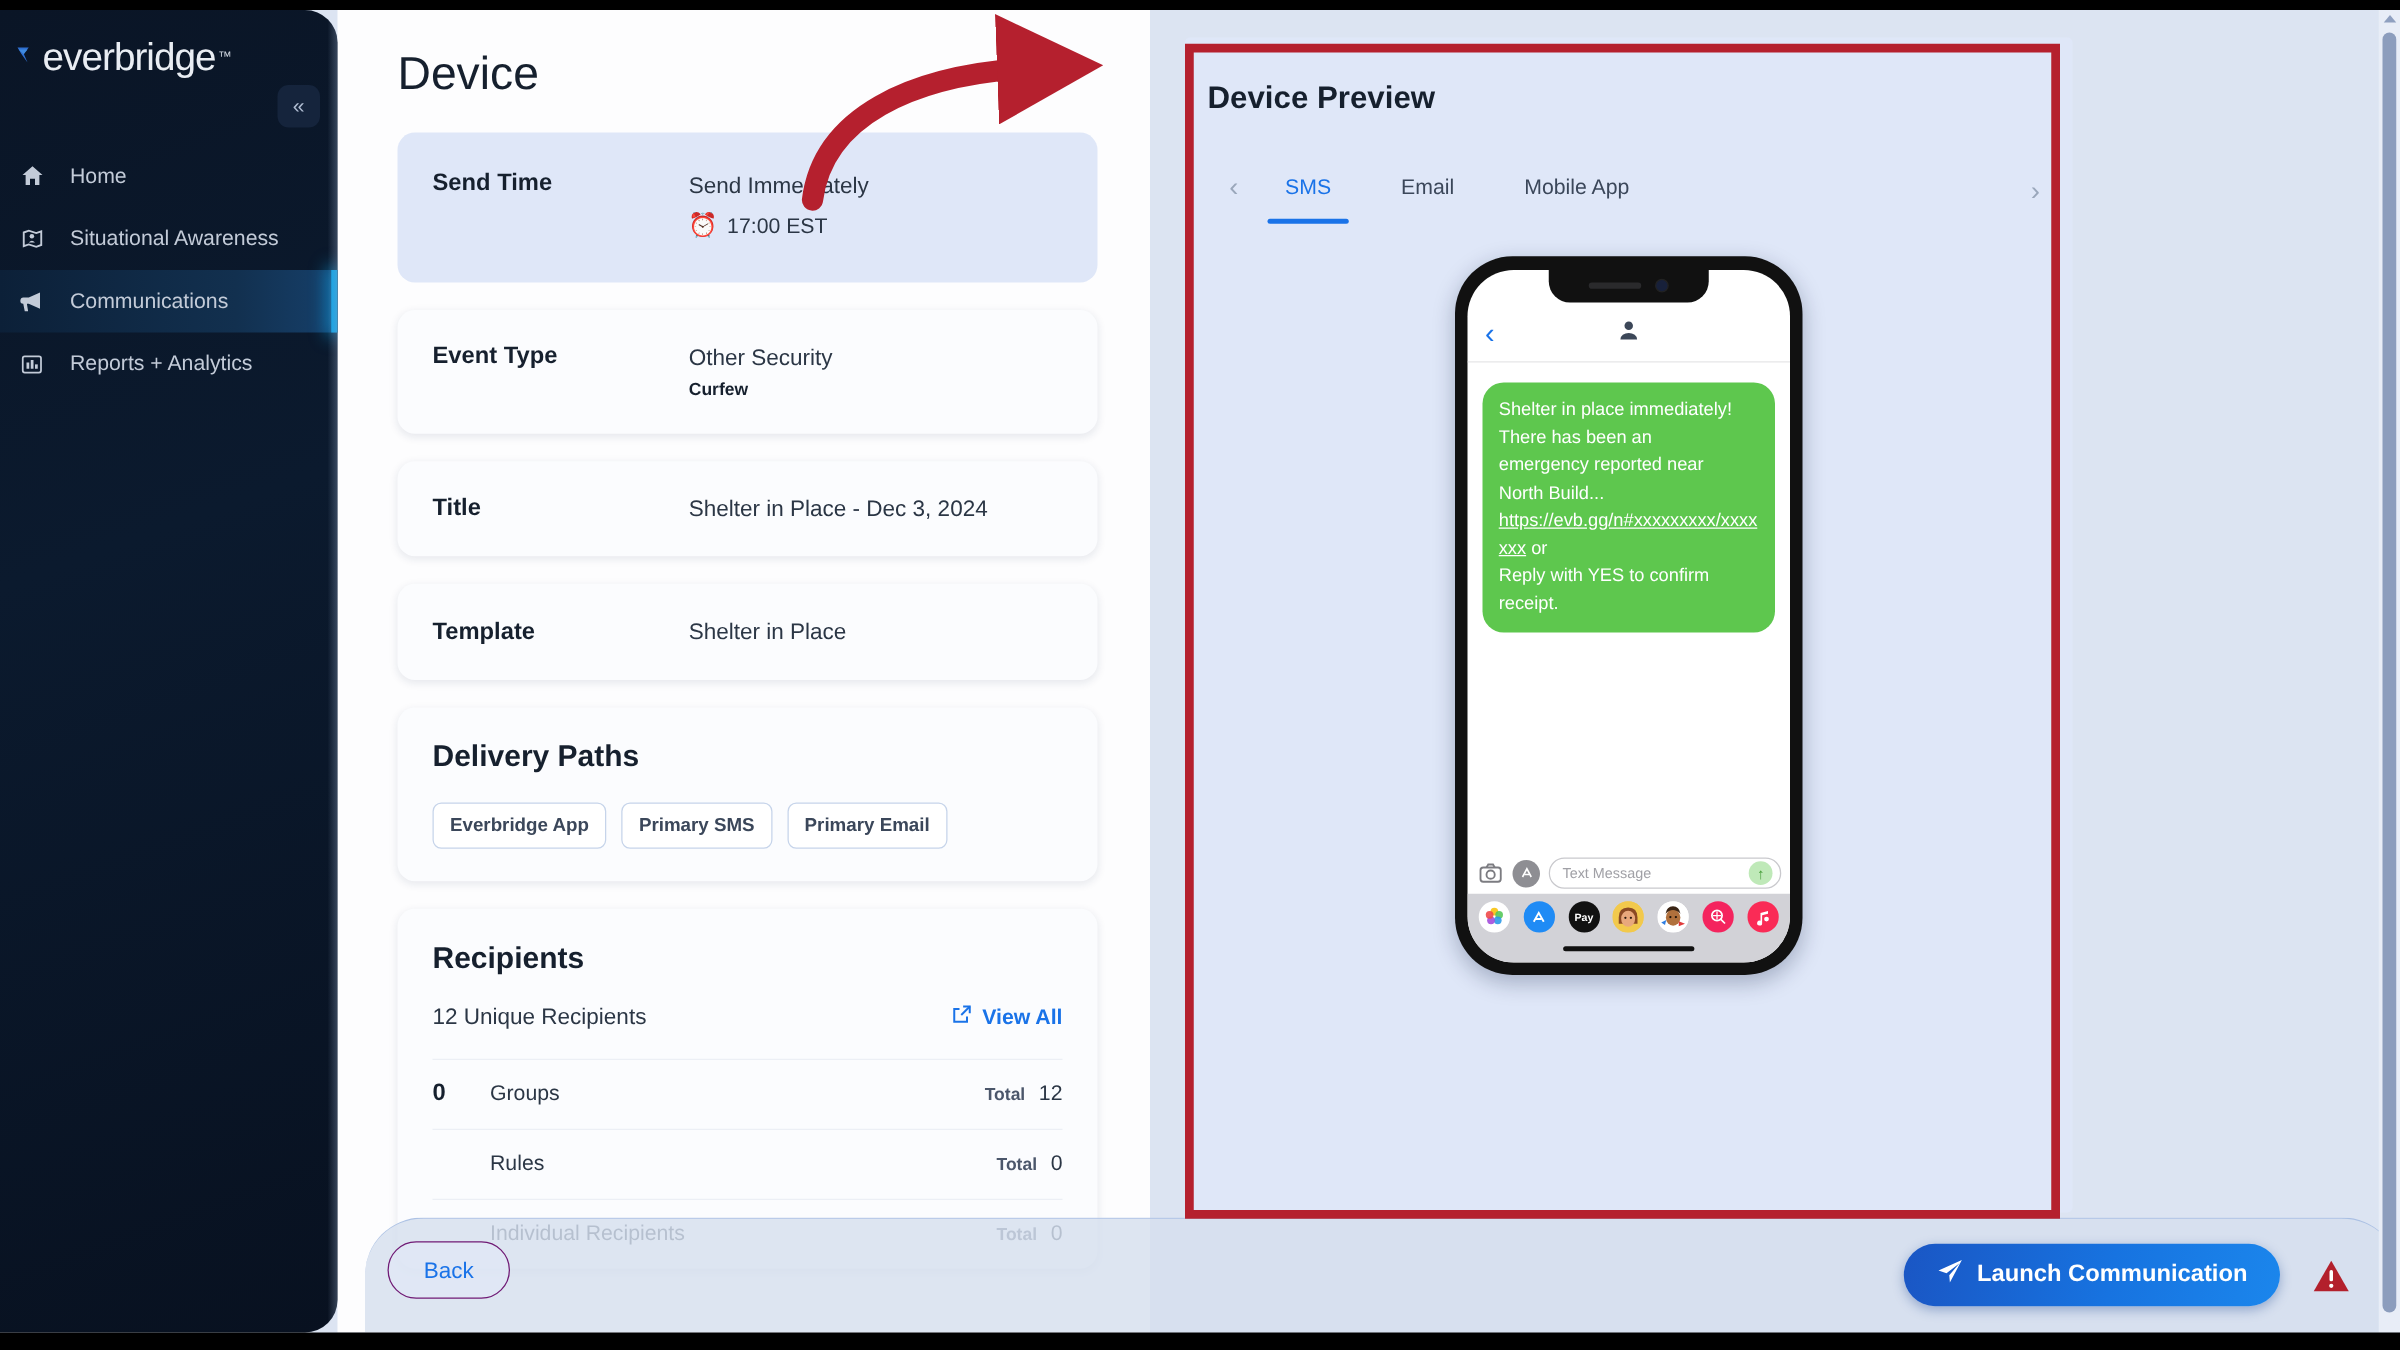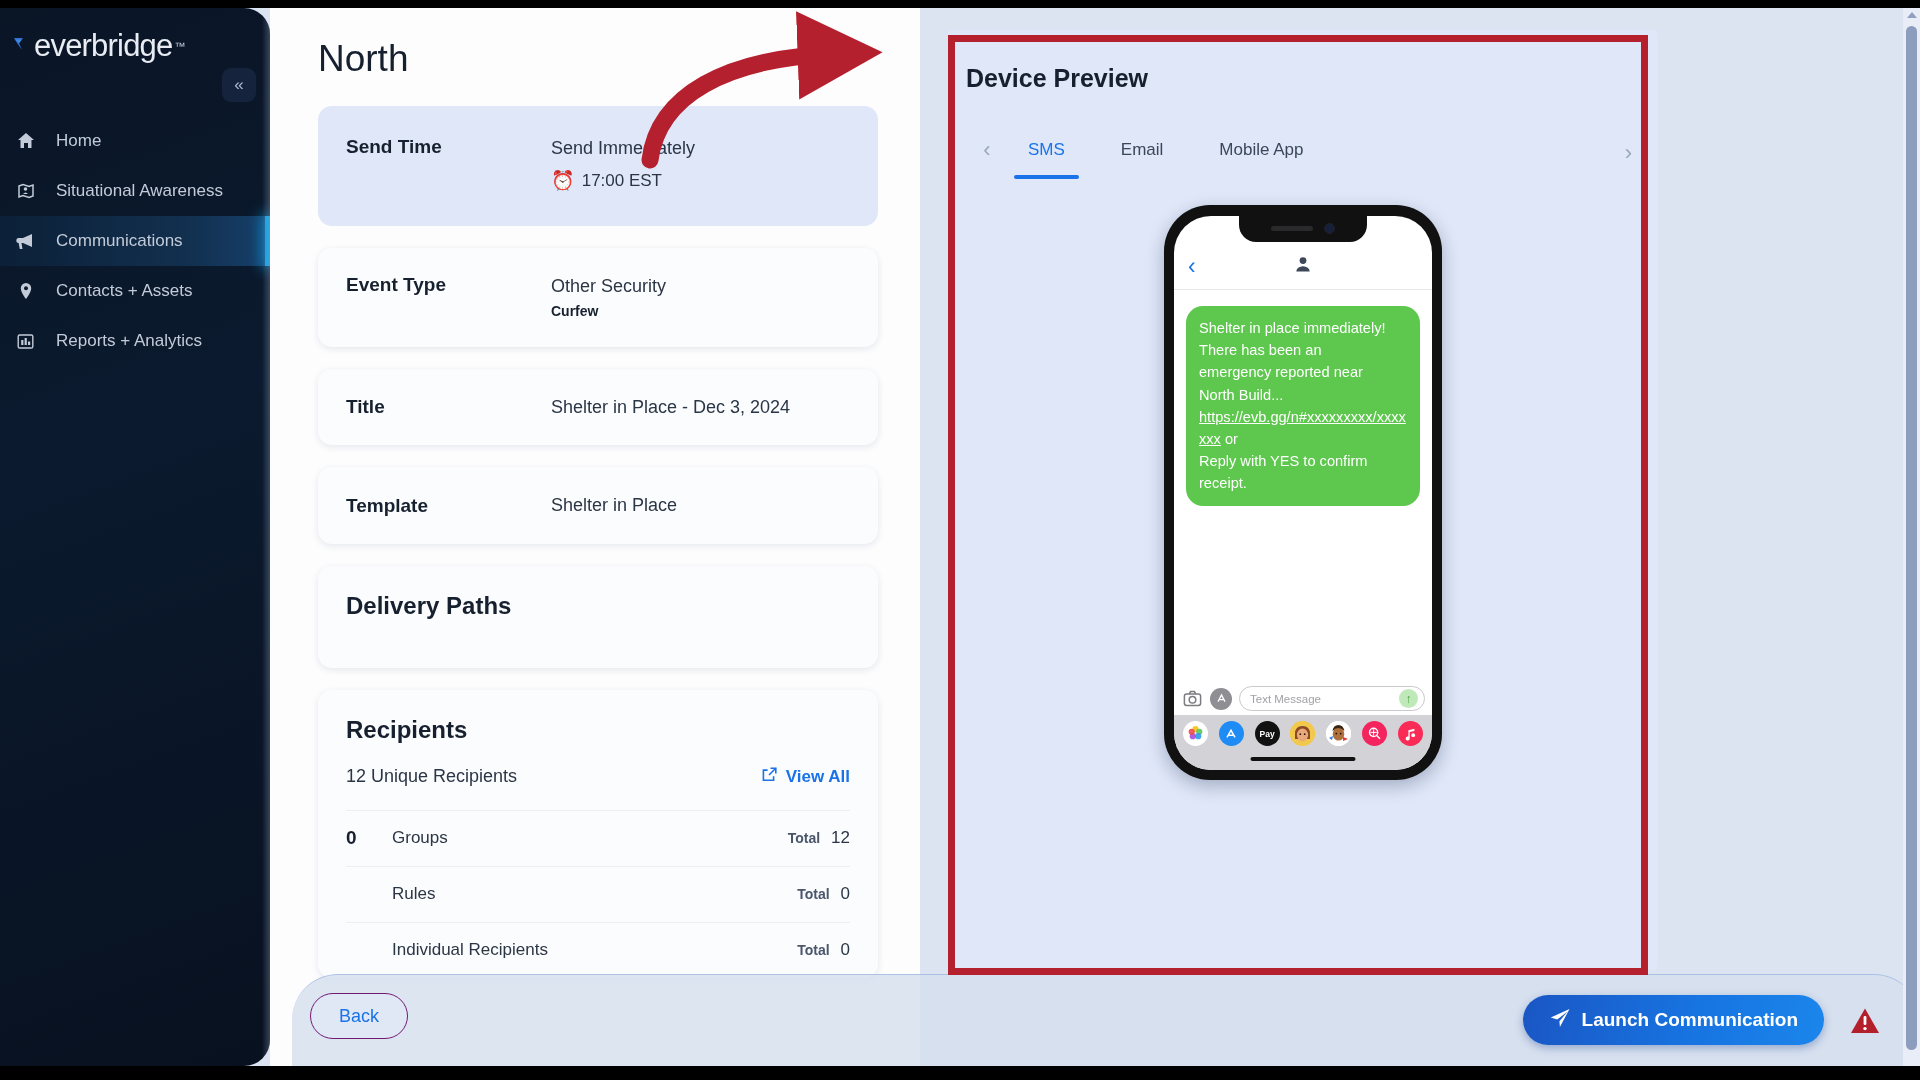--- a/index.html
+++ b/index.html
@@ -275,48 +275,39 @@
       <div class="nav-item active">
         <span class="ic">
           <svg width="21" height="21" viewBox="0 0 21 21" fill="currentColor">
             <path d="M3 7 H7 L16 3 V16 L7 12 H5.5 L6.5 18 H3.8 L2.6 12 A1.6 1.6 0 0 1 3 7 Z"></path>
           </svg>
         </span>
         <span class="lbl">Communications</span>
       </div>
 
 
-      <div class="nav-item">
-        <span class="ic">
-          <svg width="20" height="20" viewBox="0 0 20 20" fill="currentColor">
-            <path d="M10 2 A5.2 5.2 0 0 0 4.8 7.2 C4.8 11.5 10 18 10 18 S15.2 11.5 15.2 7.2 A5.2 5.2 0 0 0 10 2 Z"></path>
-            <circle cx="10" cy="7.2" r="2" fill="#0b1a2e"></circle>
-          </svg>
-        </span>
-        <span class="lbl">Contacts + Assets</span>
-      </div>
 
       <div class="nav-item">
         <span class="ic">
           <svg width="19" height="19" viewBox="0 0 19 19" fill="none" stroke="currentColor" stroke-width="1.4">
             <rect x="2.2" y="3" width="14.6" height="13" rx="1.6"></rect>
             <rect x="5.2" y="8" width="2.2" height="5" fill="currentColor" stroke="none"></rect>
             <rect x="8.6" y="6" width="2.2" height="7" fill="currentColor" stroke="none"></rect>
             <rect x="12" y="9.5" width="2.2" height="3.5" fill="currentColor" stroke="none"></rect>
           </svg>
         </span>
         <span class="lbl">Reports + Analytics</span>
       </div>
 
 
     </div>
   </div>
 
   <div id="review-col">
-    <div id="review-title">North</div>
+    <div id="review-title">Device</div>
 
     <div id="cards">
 
       <div class="card highlight">
         <div class="row">
           <div class="k">Send Time</div>
           <div class="v sendtime-v">
             <div>Send Immediately</div>
             <div class="sendtime-time">
               <span class="clock">⏰</span>
@@ -345,20 +336,25 @@
 
       <div class="card">
         <div class="row" style="align-items:center;">
           <div class="k">Template</div>
           <div class="v">Shelter in Place</div>
         </div>
       </div>
 
       <div class="card">
         <div class="card-title">Delivery Paths</div>
+        <div class="chips">
+          <div class="chip">Everbridge App</div>
+          <div class="chip">Primary SMS</div>
+          <div class="chip">Primary Email</div>
+        </div>
       </div>
 
       <div class="card recipients">
         <div class="card-title">Recipients</div>
         <div class="recip-line" style="margin-bottom:22px;">
           <div class="txt">12 Unique Recipients</div>
           <div class="view-all">
             <span>
               <svg width="17" height="17" viewBox="0 0 17 17" fill="none" stroke="#1a73e8" stroke-width="1.6">
                 <path d="M9.5 2.2 H14.8 V7.5"></path>

